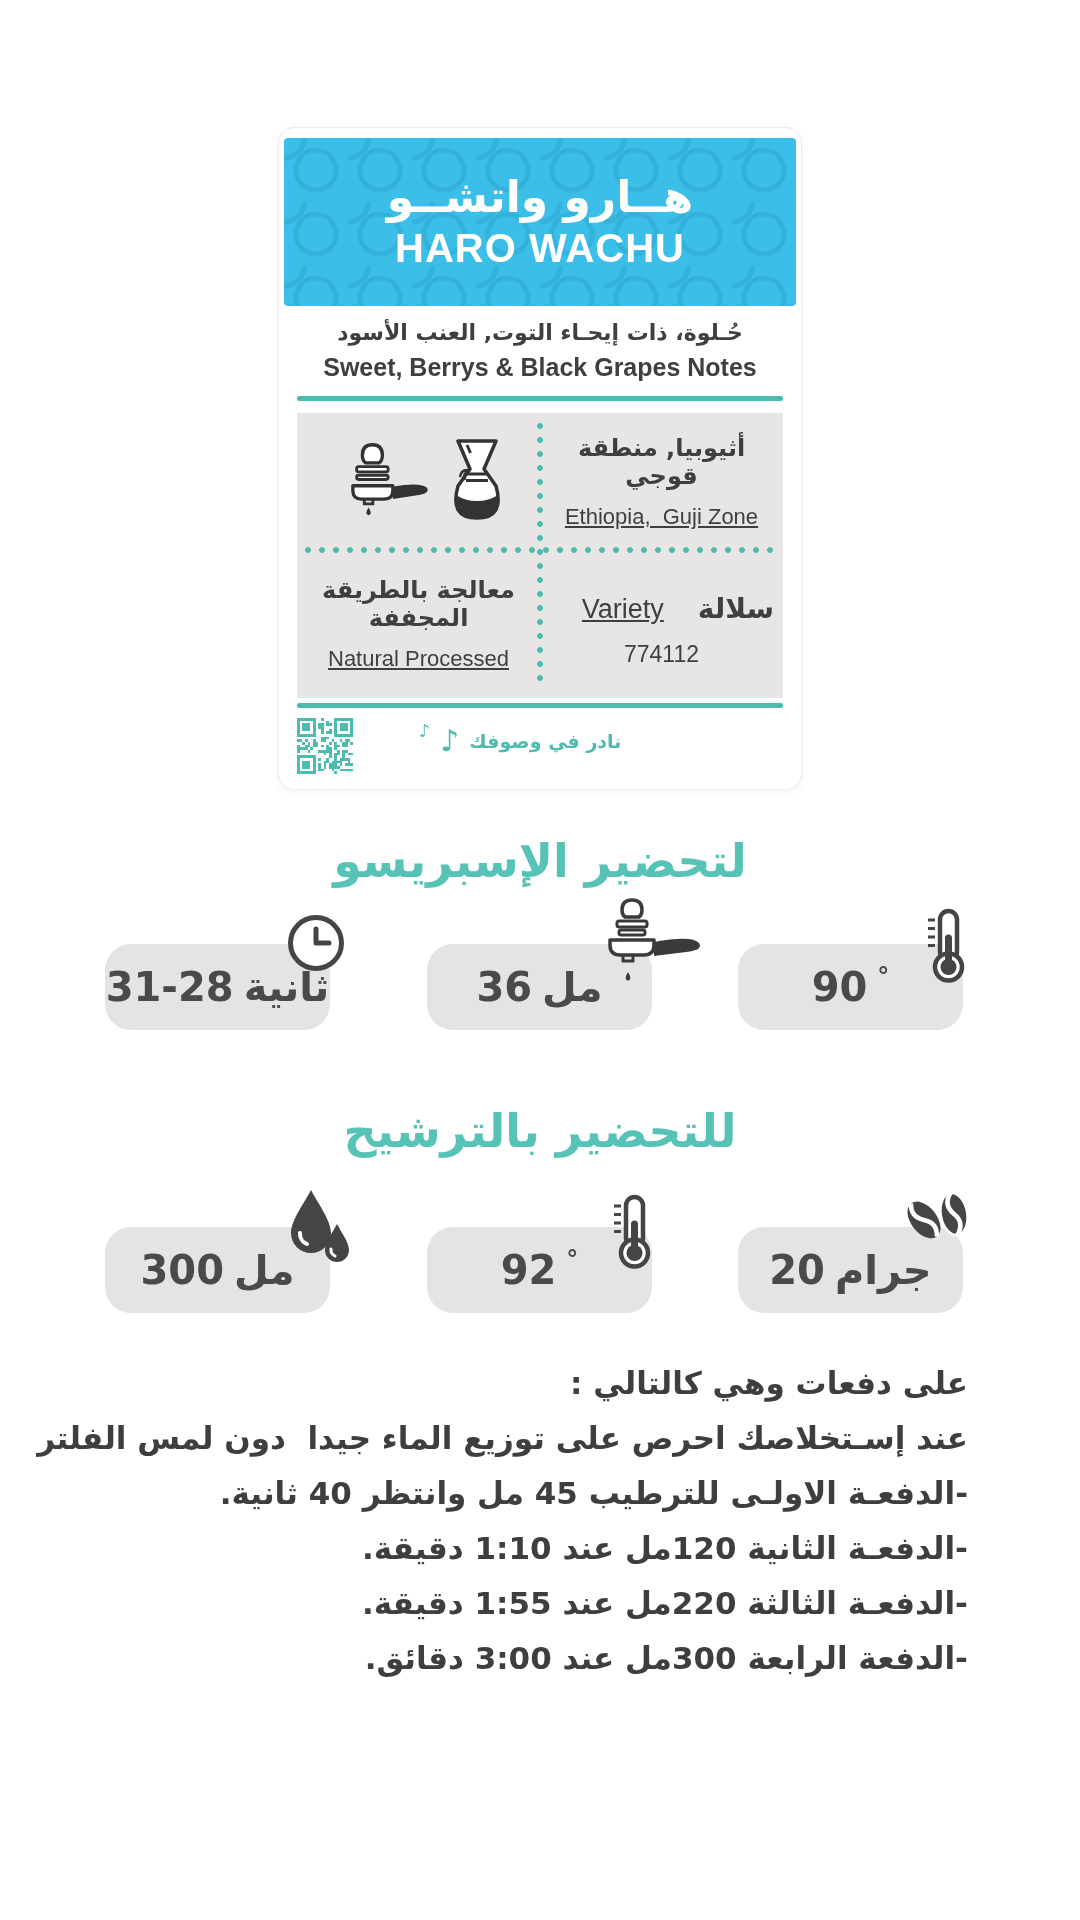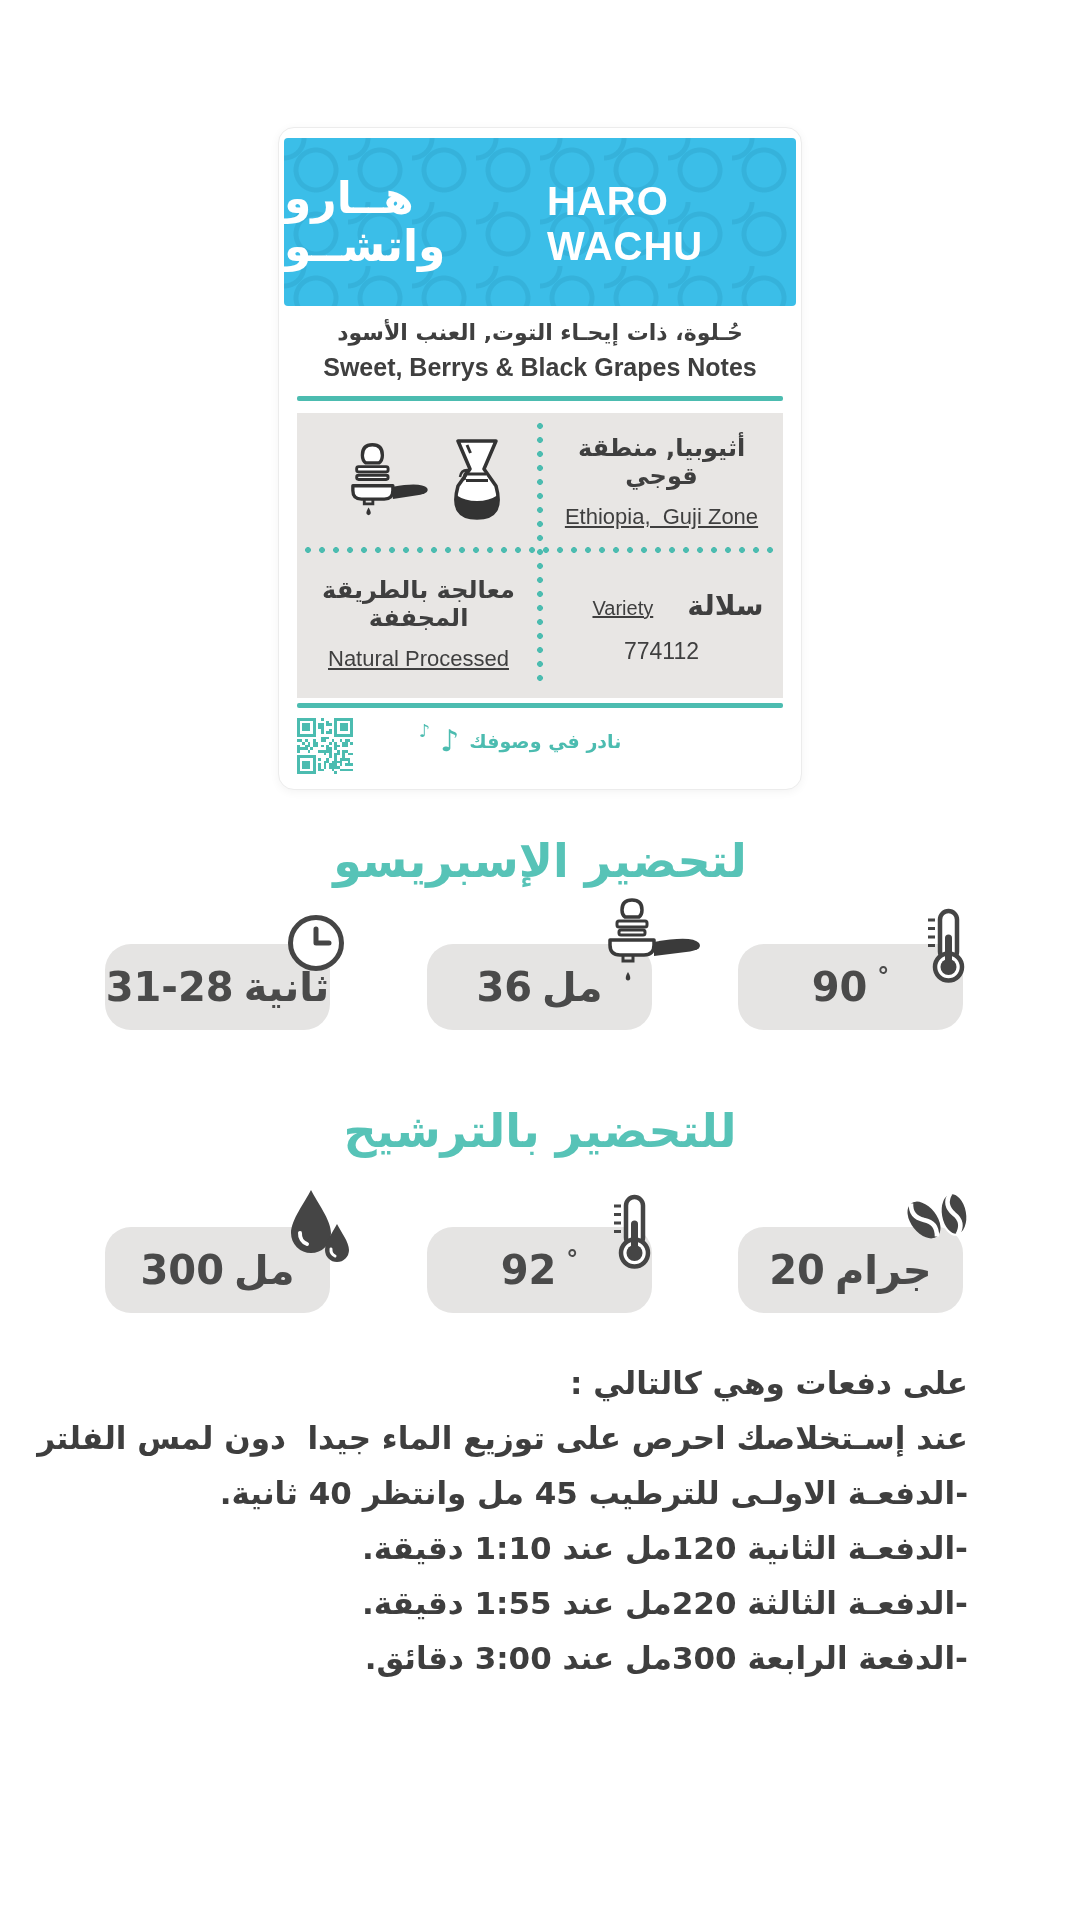--- a/index.html
+++ b/index.html
@@ -9,38 +9,38 @@
 
   
   .card{position:absolute;left:278px;top:127px;width:524px;height:663px;background:#fff;
         border:1px solid #ececec;border-radius:16px;box-shadow:0 2px 10px rgba(0,0,0,.05);
         display:flex;flex-direction:column;box-sizing:border-box;}
   .card-header{margin:10px 5px 0;height:168px;border-radius:4px;background-color:#3bbee8;
         background-image:
           radial-gradient(circle at 32px 32px, rgba(0,0,0,0) 17px, #35b2db 18px, #35b2db 22px, rgba(0,0,0,0) 23px),
           radial-gradient(circle at 0px 0px,   rgba(0,0,0,0) 17px, #35b2db 18px, #35b2db 22px, rgba(0,0,0,0) 23px);
         background-size:64px 64px;
-        display:flex;flex-direction:row;align-items:center;justify-content:center;}
+        display:flex;flex-direction:column;align-items:center;justify-content:center;}
   .title-ar{color:#fff;font-size:44px;font-weight:bold;line-height:1.1;}
   .title-en{color:#fff;font-size:40px;font-weight:bold;letter-spacing:1px;margin-top:4px;}
   .notes-ar{margin-top:14px;text-align:center;font-size:22px;font-weight:bold;white-space:nowrap;}
   .notes-en{margin-top:8px;text-align:center;font-size:25px;font-weight:bold;}
   .rule{height:5px;background:#4cbcb0;margin:0 18px;border-radius:2px;}
   .rule1{margin-top:14px;}
   .rule2{margin-top:5px;}
 
   .panel{position:relative;margin:12px 18px 0;height:285px;background:#e8e6e4;
          display:grid;grid-template-columns:1fr 1fr;grid-template-rows:137px 148px;}
   .q{display:flex;flex-direction:column;align-items:center;justify-content:center;text-align:center;}
   .q-icons{flex-direction:row;gap:16px;}
   .q .ar{font-size:24px;font-weight:bold;color:#3f3f3f;}
   .q .en{font-size:22px;color:#3f3f3f;margin-top:14px;white-space:pre;text-decoration:underline;}
   .variety-line{display:flex;gap:34px;align-items:baseline;}
   .variety-line .ar{font-size:28px;font-weight:bold;}
-  .variety-line .en{font-size:20px;margin-left:33px;}
+  .variety-line .en{font-size:27px;margin-left:33px;}
   .variety-value{font-size:23px;margin-top:16px;}
   .vdots{position:absolute;left:calc(50% - 3px);top:10px;bottom:10px;width:6px;
          background-image:radial-gradient(circle at 3px 3px,#4cbcb0 2.6px,rgba(0,0,0,0) 3.2px);
          background-size:6px 14px;background-repeat:repeat-y;}
   .hdots{position:absolute;top:134px;left:8px;right:8px;height:6px;
          background-image:radial-gradient(circle at 3px 3px,#4cbcb0 2.6px,rgba(0,0,0,0) 3.2px);
          background-size:14px 6px;background-repeat:repeat-x;}
 
   .card-footer{position:relative;margin-top:10px;height:60px;}
   .qr{position:absolute;left:18px;top:0;}

